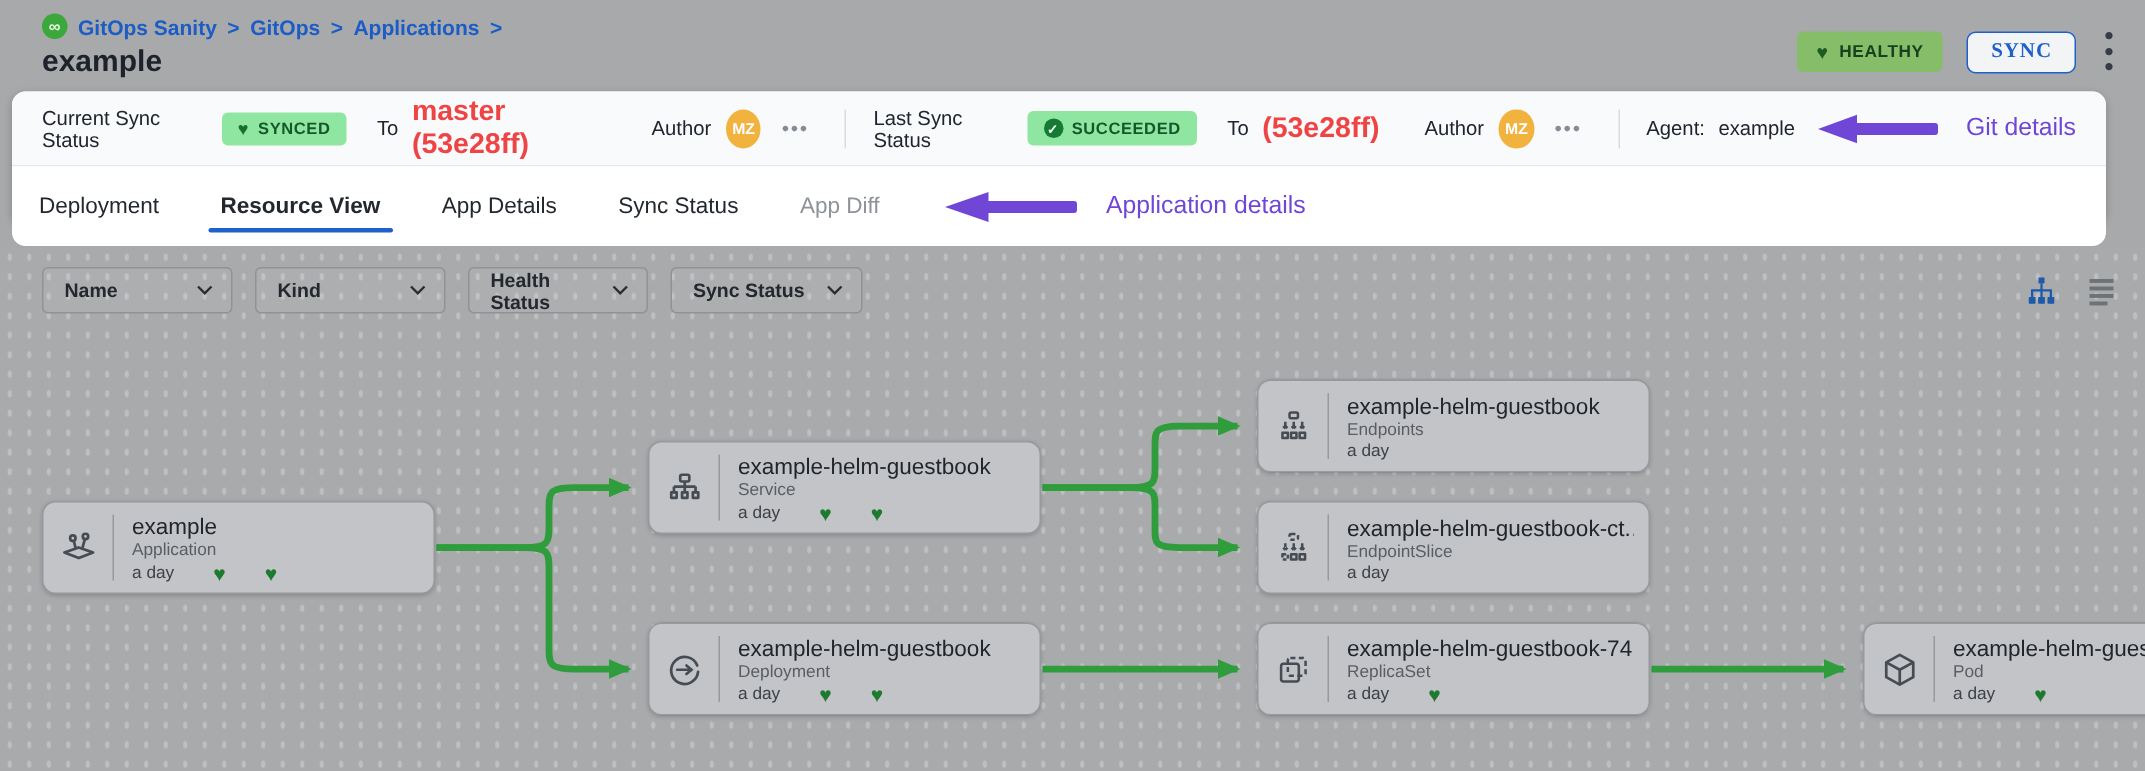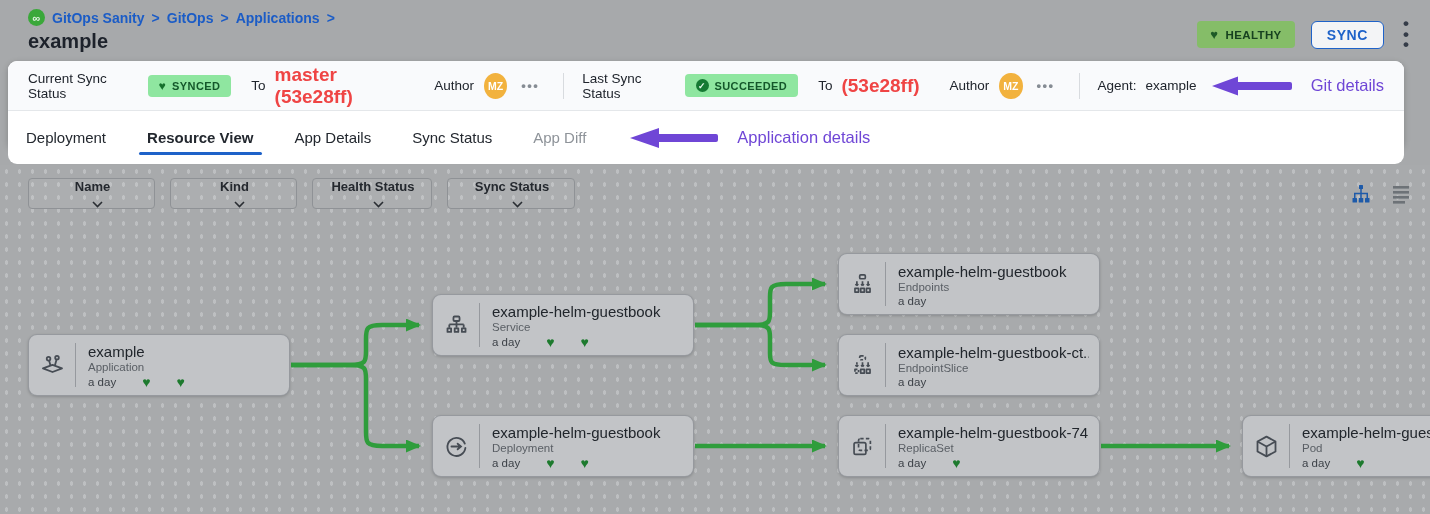--- a/index.html
+++ b/index.html
@@ -12,21 +12,21 @@
   .crumbs { position:absolute; left:28px; top:9px; display:flex; align-items:center; gap:7px; font-size:14px; }
   .logo { width:17px; height:17px; border-radius:50%; background:#3aa83a; color:#eaf6ea; font-size:11px; font-weight:bold;
           display:inline-flex; align-items:center; justify-content:center; }
   .crumb { color:#1b5cc6; font-weight:600; text-decoration:none; cursor:pointer; }
   .crumb-sep { color:#1b5cc6; font-weight:600; }
   .page-title { position:absolute; left:28px; top:30px; font-size:20px; font-weight:bold; color:#1d222b; }
   .head-right { position:absolute; right:18px; top:19px; display:flex; align-items:center; gap:16px; }
   .healthy-badge { display:inline-flex; align-items:center; gap:7px; background:#85bd68; color:#17411f;
                    font-size:11.5px; font-weight:bold; letter-spacing:.4px; padding:7px 13px; border-radius:4px; }
   .healthy-badge .hb-heart { font-size:13px; color:#1d5a26; line-height:1; }
-  .sync-btn { background:#f3f4f6; border:1.5px solid #1e62c9; color:#1e62c9; font-family:Liberation Sans, sans-serif;
+  .sync-btn { background:#f3f4f6; border:1.5px solid #1e62c9; color:#1e62c9; font-family:Liberation Serif, serif;
               font-size:14px; font-weight:bold; letter-spacing:.6px; border-radius:6px; padding:5px 15px; cursor:pointer; }
   .kebab { color:#353c48; font-size:17px; font-weight:bold; line-height:.62; cursor:pointer; text-align:center; width:12px;
            letter-spacing:0; display:inline-block; }
 
   
   .panel { position:absolute; left:8px; top:61px; width:1396px; height:88px; background:#ffffff;
            border-radius:9px; box-shadow:0 2px 6px rgba(0,0,0,.22); }
   .status-row { display:flex; align-items:center; height:50px; padding:0 20px; background:#f9fafc;
                 border-bottom:1px solid #e4e7ea; border-radius:9px 9px 0 0; font-size:13.5px; color:#20252d; }
   .s-label { margin-right:12px; }
@@ -56,21 +56,21 @@
   .tab.muted { color:#8e9399; }
   .tabs-row .purple-arrow { margin-left:2px; }
 
   
   .graph { position:absolute; left:0; top:165px; width:1430px; height:349px; background:#a8aaac;
            background-image:radial-gradient(1.6px 2.6px at 50% 50%, #bdbfc1 0 1.3px, rgba(0,0,0,0) 1.7px);
            background-size:13px 13px; overflow:hidden; }
   .toolbar { position:absolute; left:28px; top:13px; right:18px; display:flex; align-items:center; }
   .filter { display:inline-flex; align-items:center; justify-content:space-between; height:31px; padding:0 12px 0 14px;
             margin-right:15px; border:1px solid #8f9296; border-radius:4px; background:rgba(255,255,255,0.05);
-            font-size:13px; font-weight:600; color:#24282e; cursor:pointer;flex-direction:column; }
+            font-size:13px; font-weight:600; color:#24282e; cursor:pointer; }
   .f-name { width:127px; } .f-kind { width:127px; } .f-health { width:120px; } .f-sync { width:128px; }
   .chev { margin-left:10px; flex:none; }
   .view-toggles { margin-left:auto; display:flex; align-items:center; gap:18px; }
   .vt { cursor:pointer; display:inline-flex; }
 
   .edges { position:absolute; left:0; top:0; }
 
   .node { position:absolute; width:262px; height:62px; background:#c2c4c7; border:1px solid rgba(70,75,82,.35);
           border-radius:9px; box-shadow:0 1px 3px rgba(0,0,0,.18); display:flex; align-items:stretch; cursor:pointer; }
   .node-icon { flex:none; width:46px; display:flex; align-items:center; justify-content:center; }

